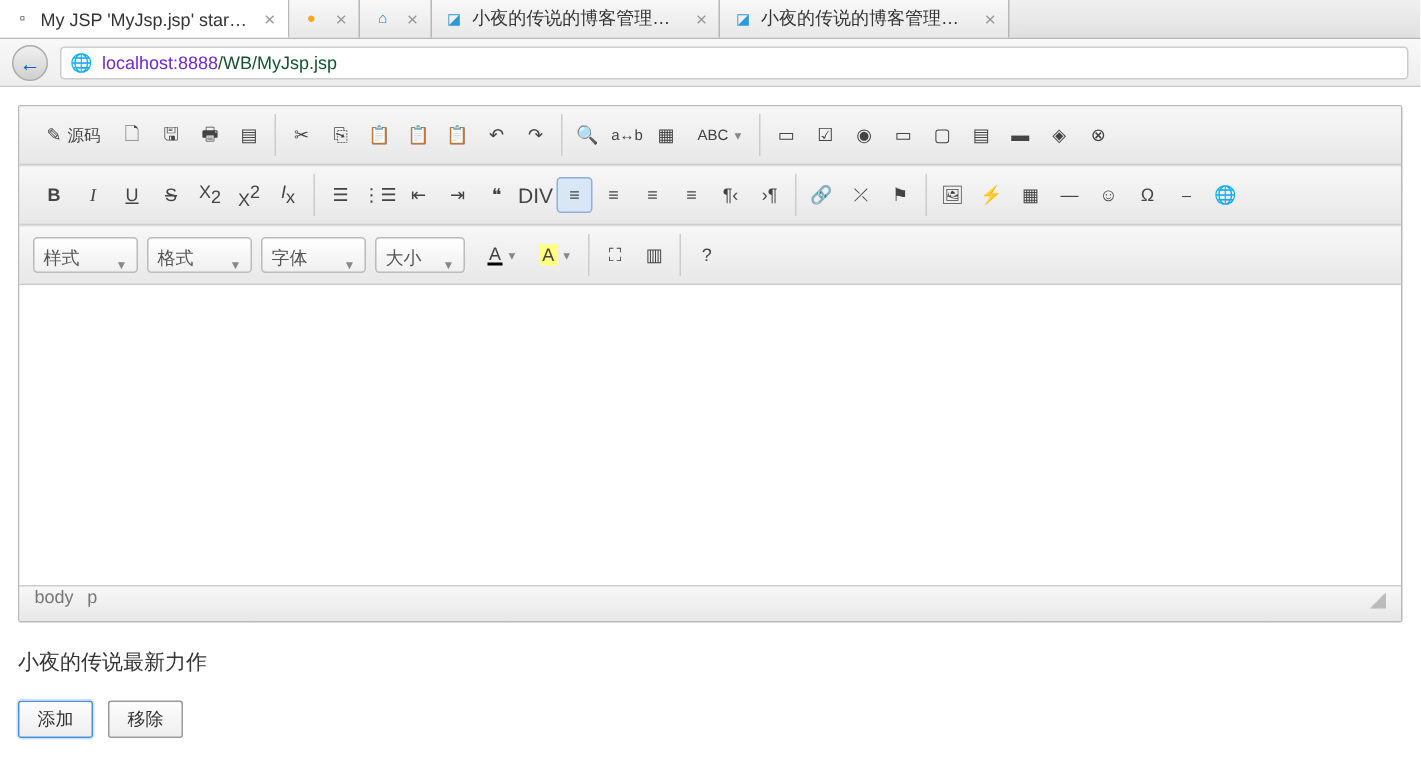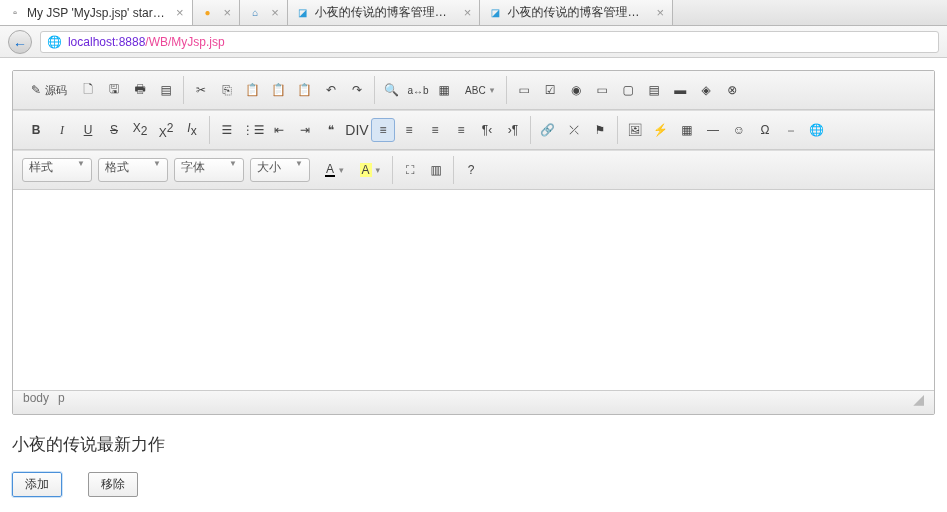--- a/index.html
+++ b/index.html
@@ -8,41 +8,41 @@
 .tab{display:flex;align-items:center;gap:5px;padding:0 8px;border-right:1px solid #b8b8b8;min-width:0;flex:0 0 auto;cursor:default;background:linear-gradient(#f8f8f8,#e8e8e8)}
 .tab.active{background:#fff}
 .tab .favicon{width:14px;height:14px;display:inline-flex;align-items:center;justify-content:center;font-size:10px}
 .tab .title{white-space:nowrap;overflow:hidden;text-overflow:ellipsis;max-width:140px;color:#333}
 .tab .close{color:#999;font-size:13px;cursor:pointer;margin-left:4px}
 .navbar{display:flex;align-items:center;height:32px;background:linear-gradient(#f8f8f8,#eee);border-bottom:1px solid #ccc;padding:0 8px;gap:8px}
 .backbtn{width:24px;height:24px;border-radius:50%;background:linear-gradient(#f0f0f0,#d0d0d0);border:1px solid #aaa;display:flex;align-items:center;justify-content:center;color:#0066cc;font-size:14px;font-weight:bold;cursor:pointer}
 .urlbox{flex:1;height:22px;background:#fff;border:1px solid #ccc;border-radius:3px;display:flex;align-items:center;padding:0 6px;gap:6px}
 .urlbox .globe{color:#999;font-size:12px}
 .urlbox .host{color:#6d28d9}
-.urlbox .path{color:#ec4899}
+.urlbox .path{color:#14532d}
 .page{padding:12px}
 .editor{border:1px solid #b8b8b8;border-radius:2px}
 .toolbar{background:linear-gradient(#f7f7f7,#e8e8e8);border-bottom:1px solid #ccc;padding:4px 6px;display:flex;flex-wrap:wrap;gap:0;align-items:center}
 .group{display:flex;align-items:center;padding:2px 4px;border-right:1px solid #ccc;margin:1px 0}
 .group:last-child{border-right:none}
 .btn{width:24px;height:24px;display:flex;align-items:center;justify-content:center;border:1px solid transparent;border-radius:3px;margin:0 1px;cursor:pointer;font-size:13px;color:#444}
 .btn.on{background:#d8e6f5;border-color:#8cb0da}
 .btnlbl{width:auto;padding:0 6px;gap:4px}
 .src{font-size:11px}
-.combo{height:24px;background:linear-gradient(#fff,#f0f0f0);border:1px solid #bbb;border-radius:3px;display:flex;align-items:flex-start;padding:0 6px;margin:1px 3px;cursor:pointer;min-width:70px;justify-content:space-between;font-size:11px;color:#555}
+.combo{height:24px;background:linear-gradient(#fff,#f0f0f0);border:1px solid #bbb;border-radius:3px;display:flex;align-items:flex-end;padding:0 6px;margin:1px 3px;cursor:pointer;min-width:70px;justify-content:space-between;font-size:11px;color:#555}
 .combo .arr{font-size:8px;color:#888;margin-left:6px}
 .row2{border-top:1px solid #ddd}
 .canvas{background:#fff;height:200px}
 .statusbar{background:linear-gradient(#f7f7f7,#e8e8e8);border-top:1px solid #ccc;height:24px;display:flex;align-items:flex-start;padding:0 10px;justify-content:space-between}
 .elpath{color:#777;font-size:11px}
 .elpath span{margin-right:6px;cursor:pointer}
 .resize{color:#bbb;font-size:14px;cursor:nwse-resize}
 .after{margin-top:18px}
-.after .txt{font-size:17px;color:#333;margin-bottom:16px}
-.actbtns{display:flex;gap:26px}
+.after .txt{font-size:14px;color:#333;margin-bottom:16px}
+.actbtns{display:flex;gap:10px}
 .act{padding:3px 12px;background:linear-gradient(#fdfdfd,#eee);border:1px solid #999;border-radius:2px;cursor:pointer;font-size:12px;color:#333}
 .act.primary{border:1px solid #4a90d9;outline:1px solid #cde3f7}
 .colorbox{display:inline-flex;align-items:center;gap:1px}
 .colorA{border-bottom:2px solid #000;padding:0 1px;line-height:12px}
 .colorBg{background:#ffff80;padding:0 2px;line-height:14px}
 .tiny{font-size:9px;color:#888}
 </style>
 </head>
 <body>
 

